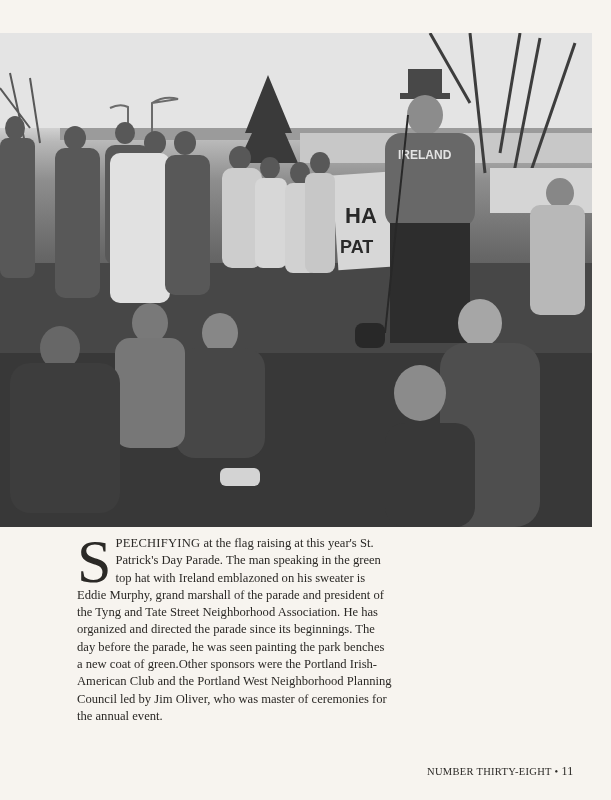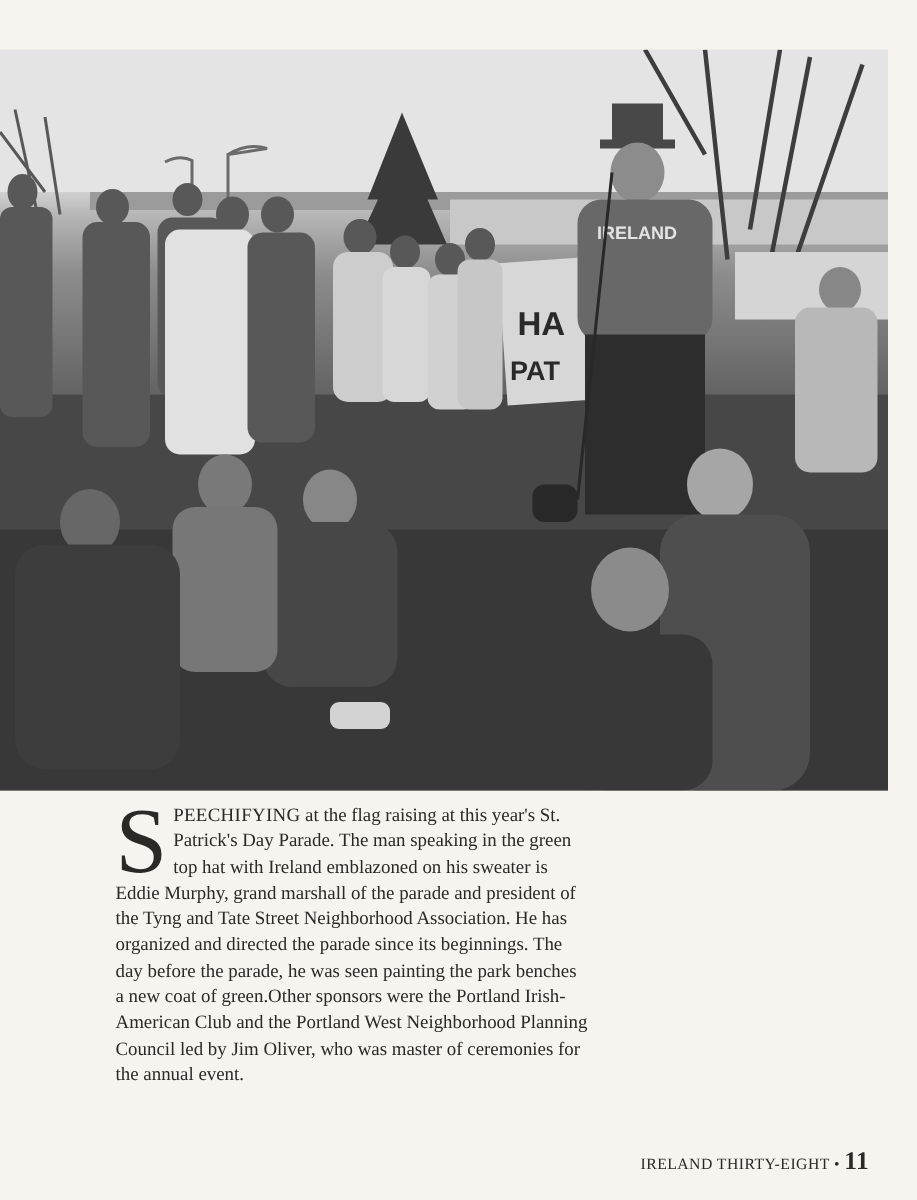--- a/index.html
+++ b/index.html
@@ -17,21 +17,21 @@
     position: absolute; left: 77px; top: 535px; width: 315px;
     font-size: 12.6px; line-height: 17.3px; color: #2b2926;
   }
   .dropcap {
     float: left; font-size: 62px; line-height: 48px; margin: 2px 4px -2px 0; color: #2b2926;
   }
   .lead { letter-spacing: 0.2px; }
   .footer {
     position: absolute; left: 427px; top: 764px; font-size: 10.5px; letter-spacing: 0.3px; color: #2b2926;
   }
-  .footer .num { font-size: 17px; font-weight: bold; }
+  .footer .num { font-size: 12px; font-weight: normal; }
 </style>
 </head>
 <body>
 
 <div class="photo">
   <svg width="592" height="494" viewBox="0 0 592 494">
 
     <rect x="0" y="0" width="592" height="95" fill="#e4e4e1"></rect>
     <rect x="60" y="95" width="532" height="12" fill="#9c9b97"></rect>
     <rect x="300" y="100" width="292" height="30" fill="#c9c8c4"></rect>
@@ -101,16 +101,16 @@
       <rect x="220" y="435" width="40" height="18" rx="6" fill="#d5d3ce"></rect>
     </g>
   </svg>
 </div>
 
 <div class="caption">
   <span class="dropcap">S</span><span class="lead">PEECHIFYING</span><span> at the flag raising at  this year's St. Patrick's Day Parade. The man speaking in the green top hat with Ireland emblazoned on his sweater is Eddie Murphy, grand marshall of the parade and president of the Tyng and Tate Street Neighborhood Association. He has organized and directed the parade since its beginnings. The day before the parade, he was seen painting the park benches a  new coat of green.Other sponsors  were the Portland Irish-American Club and the Portland West Neighborhood Planning Council led by Jim Oliver, who was master of ceremonies for the annual event.</span>
 </div>
 
 <div class="footer">
-  <span>IRELAND THIRTY-EIGHT</span>
+  <span>NUMBER THIRTY-EIGHT</span>
   <span>•</span>
   <span class="num">11</span>
 </div>
 
 </body></html>

